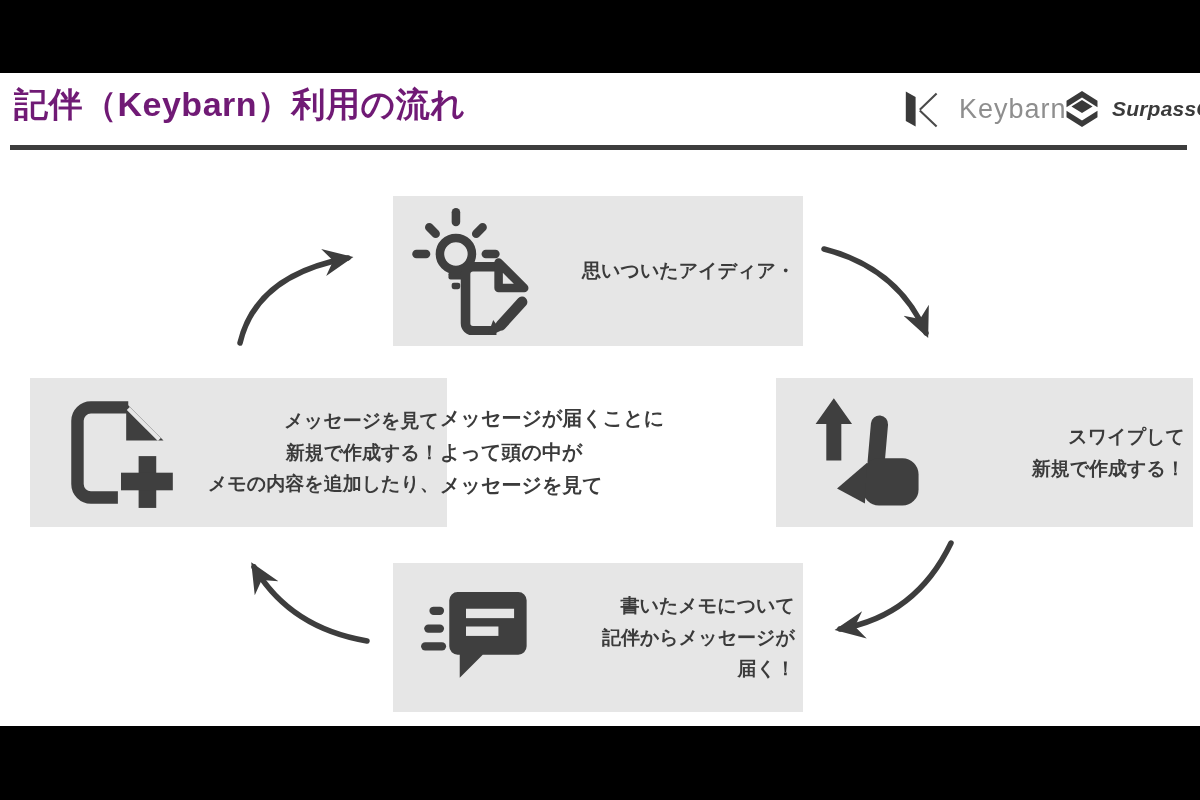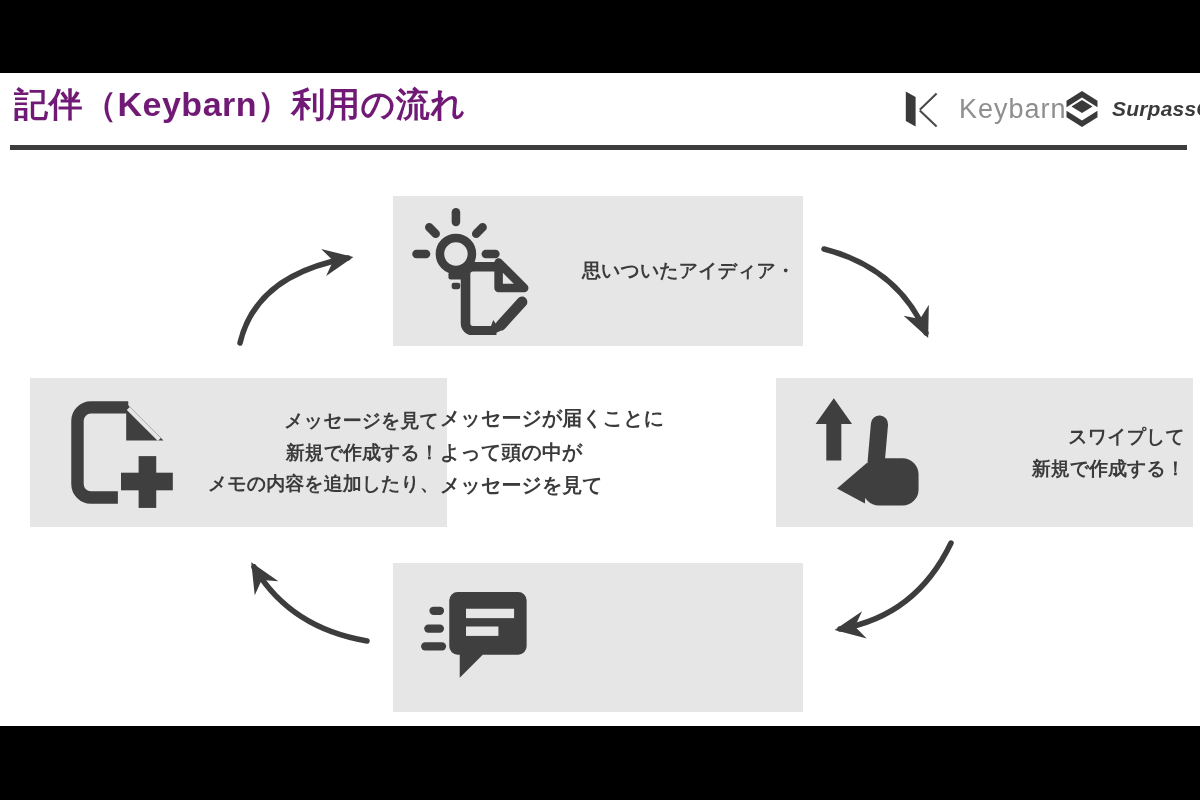--- a/index.html
+++ b/index.html
@@ -136,20 +136,25 @@
         <g fill="#3f3f3f">
           <rect x="9" y="20" width="14" height="8" rx="4"></rect>
           <rect x="4" y="37" width="19" height="8" rx="4"></rect>
           <rect x="1" y="54" width="24" height="8" rx="4"></rect>
           <path d="M36,6 H94 a8,8 0 0 1 8,8 V58 a8,8 0 0 1 -8,8 H60 L38,88 V66 h-2 a8,8 0 0 1 -8,-8 V14 a8,8 0 0 1 8,-8 Z"></path>
         </g>
         <rect x="44" y="22" width="46" height="9" fill="#e6e6e6"></rect>
         <rect x="44" y="39" width="31" height="9" fill="#e6e6e6"></rect>
       </svg>
     </div>
+    <div class="box-text">
+      <div>書いたメモについて</div>
+      <div>記伴からメッセージが</div>
+      <div>届く！</div>
+    </div>
   </div>
 
   <div class="flow-box" id="box-edit">
     <div class="box-icon">
       <svg class="icon-svg" width="120" height="114" viewBox="0 0 110 110">
         <path d="M62,11 H26 a13,13 0 0 0 -13,13 v61 a13,13 0 0 0 13,13 h26" fill="none" stroke="#3f3f3f" stroke-width="12" stroke-linejoin="round"></path>
         <polygon points="60,7 96,43 60,43" fill="#3f3f3f"></polygon>
         <line x1="62" y1="12" x2="92" y2="42" stroke="#e6e6e6" stroke-width="4"></line>
         <g fill="#3f3f3f">
           <rect x="72" y="58" width="17" height="50"></rect>

